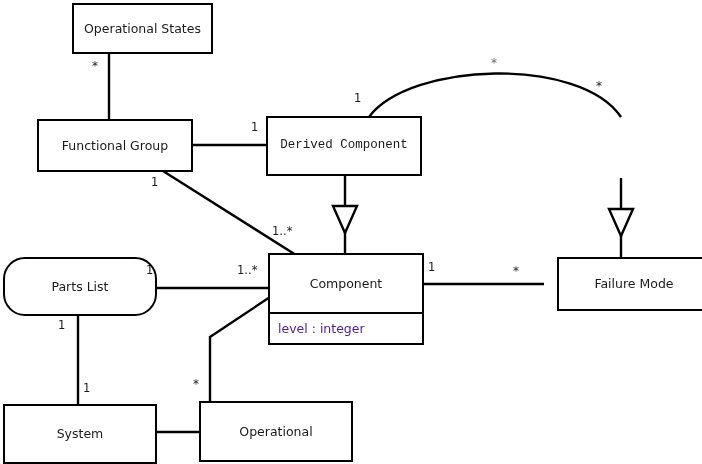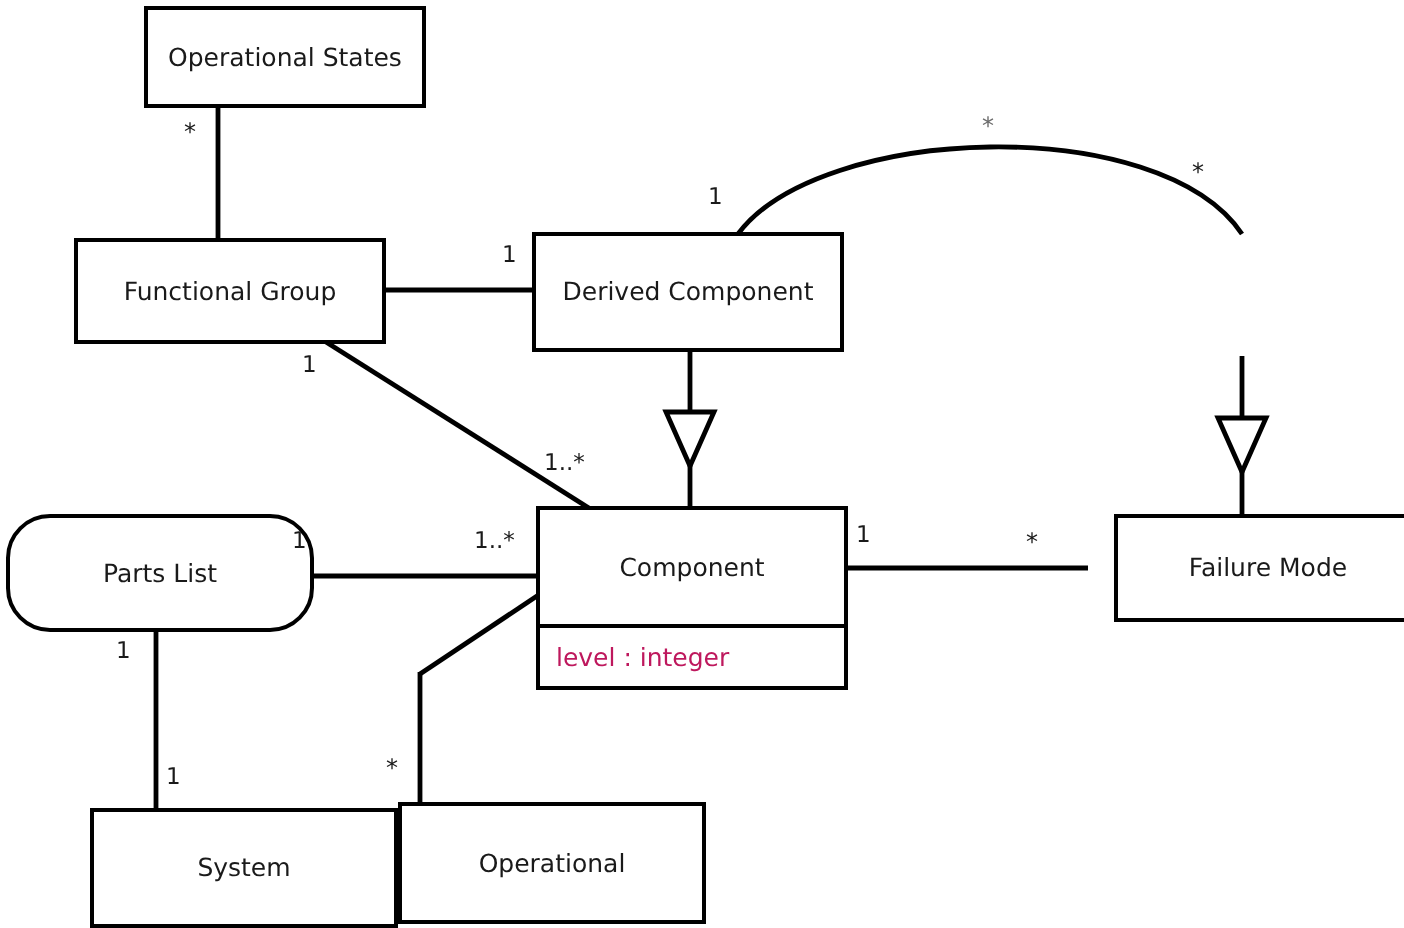--- a/index.html
+++ b/index.html
@@ -41,21 +41,21 @@
     color: #1a1a1a;
     padding: 0 4px;
     line-height: 1.1;
   }
   .uml-attr-compartment {
     border-top: 2px solid #000000;
     display: flex;
     align-items: center;
     justify-content: flex-start;
     font-size: 12.5px;
-    color: #be185d;
+    color: #4c1d95;
     padding: 0 0 0 8px;
     height: 29px;
     line-height: 1.1;
   }
   .mult-label {
     position: absolute;
     font-size: 11.5px;
     color: #1a1a1a;
     white-space: nowrap;
     z-index: 8;
@@ -103,39 +103,39 @@
   </svg>
 
   <div class="uml-class" style="left:40px; top:3px; width:141px; height:51px;margin-left:32px;">
     <div class="uml-name-compartment">Operational States</div>
   </div>
 
   <div class="uml-class" style="left:37px; top:119px; width:156px; height:53px;">
     <div class="uml-name-compartment">Functional Group</div>
   </div>
 
-  <div class="uml-class" style="left:266px; top:116px; width:156px; height:60px;">
+  <div class="uml-class" style="left:266px; top:116px; width:156px; height:60px;font-family:Liberation Mono, monospace;">
     <div class="uml-name-compartment">Derived Component</div>
   </div>
 
 
   <div class="uml-class" style="left:3px; top:257px; width:154px; height:59px;border-radius:22px;">
     <div class="uml-name-compartment">Parts List</div>
   </div>
 
   <div class="uml-class" style="left:268px; top:253px; width:156px; height:92px;">
     <div class="uml-name-compartment">Component</div>
     <div class="uml-attr-compartment">level : integer</div>
   </div>
 
   <div class="uml-class" style="left:557px; top:257px; width:154px; height:54px;">
     <div class="uml-name-compartment">Failure Mode</div>
   </div>
 
-  <div class="uml-class" style="left:3px; top:404px; width:154px; height:60px;margin-left:42px;">
+  <div class="uml-class" style="left:3px; top:404px; width:154px; height:60px;">
     <div class="uml-name-compartment">System</div>
   </div>
 
   <div class="uml-class" style="left:199px; top:401px; width:154px; height:61px;">
     <div class="uml-name-compartment">Operational</div>
   </div>
 
   <span class="mult-label star" style="left:92px; top:60px;">*</span>
 
   <span class="mult-label" style="left:251px; top:122px;">1</span>

